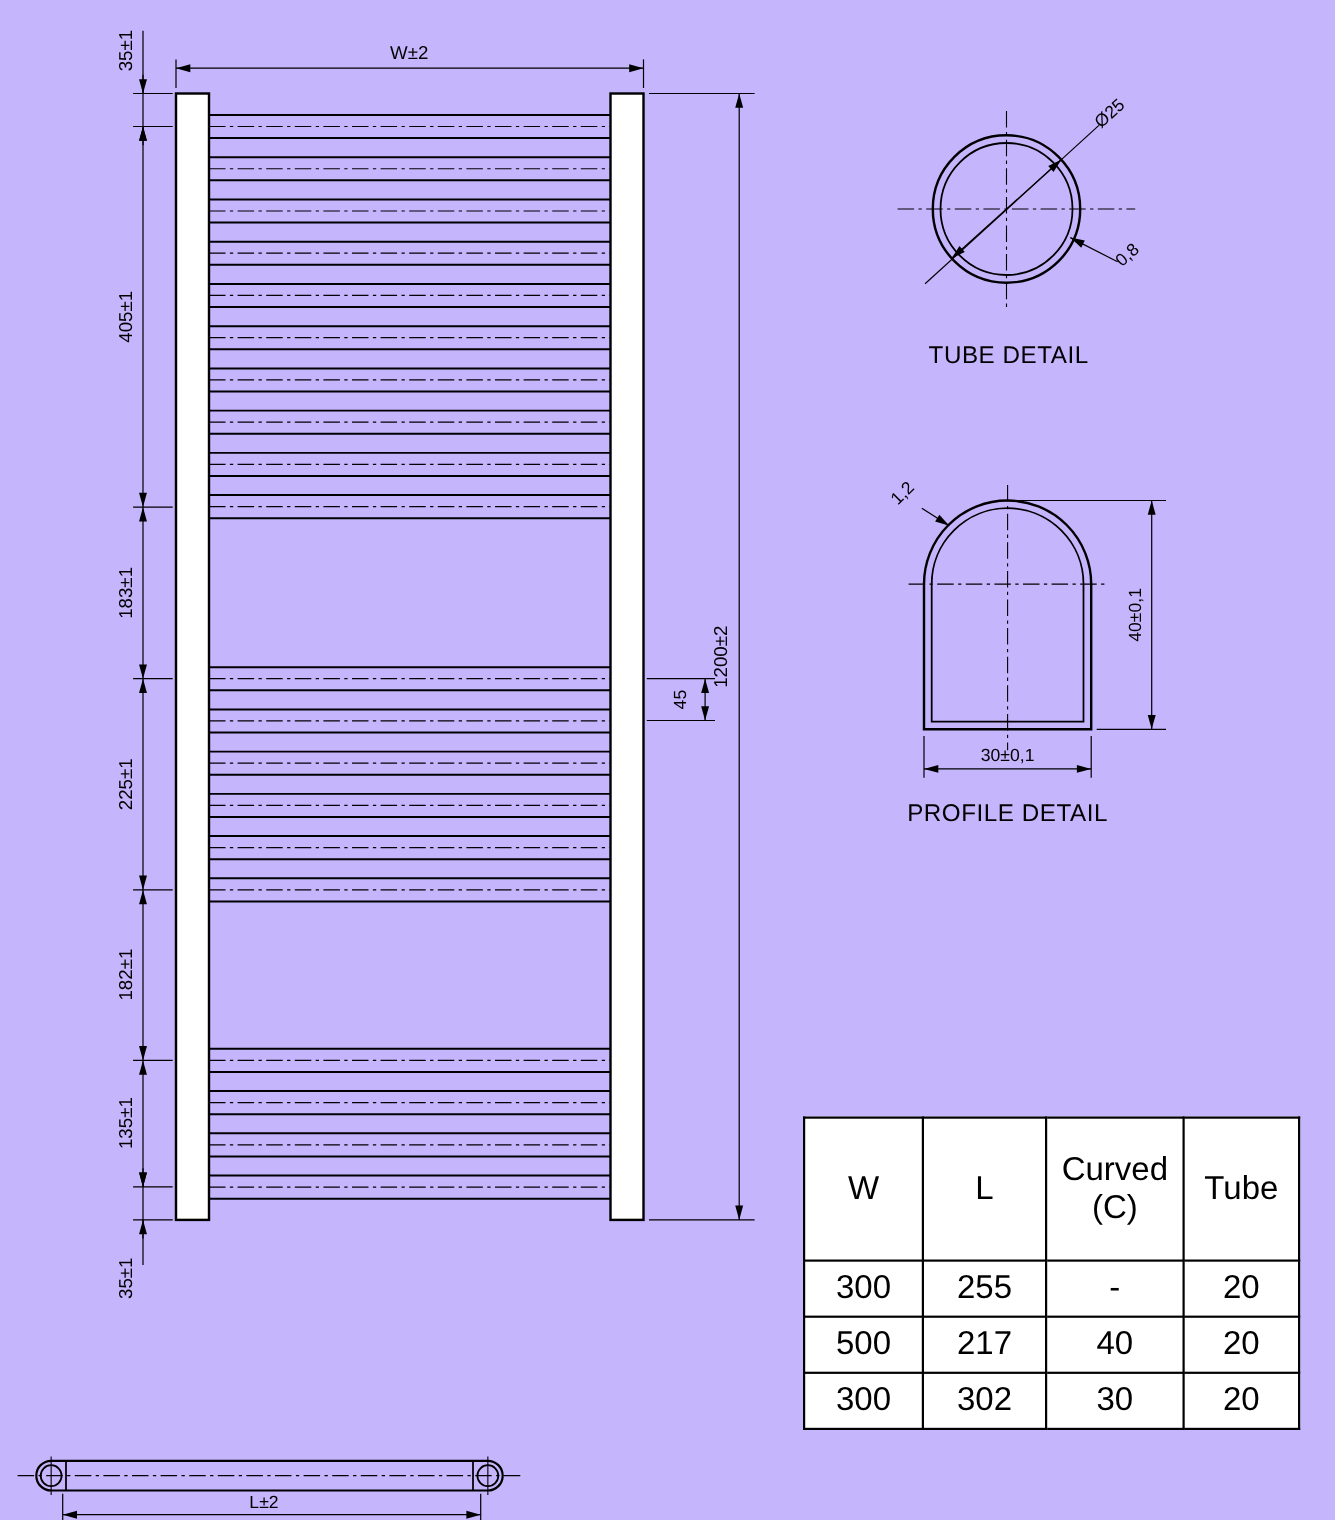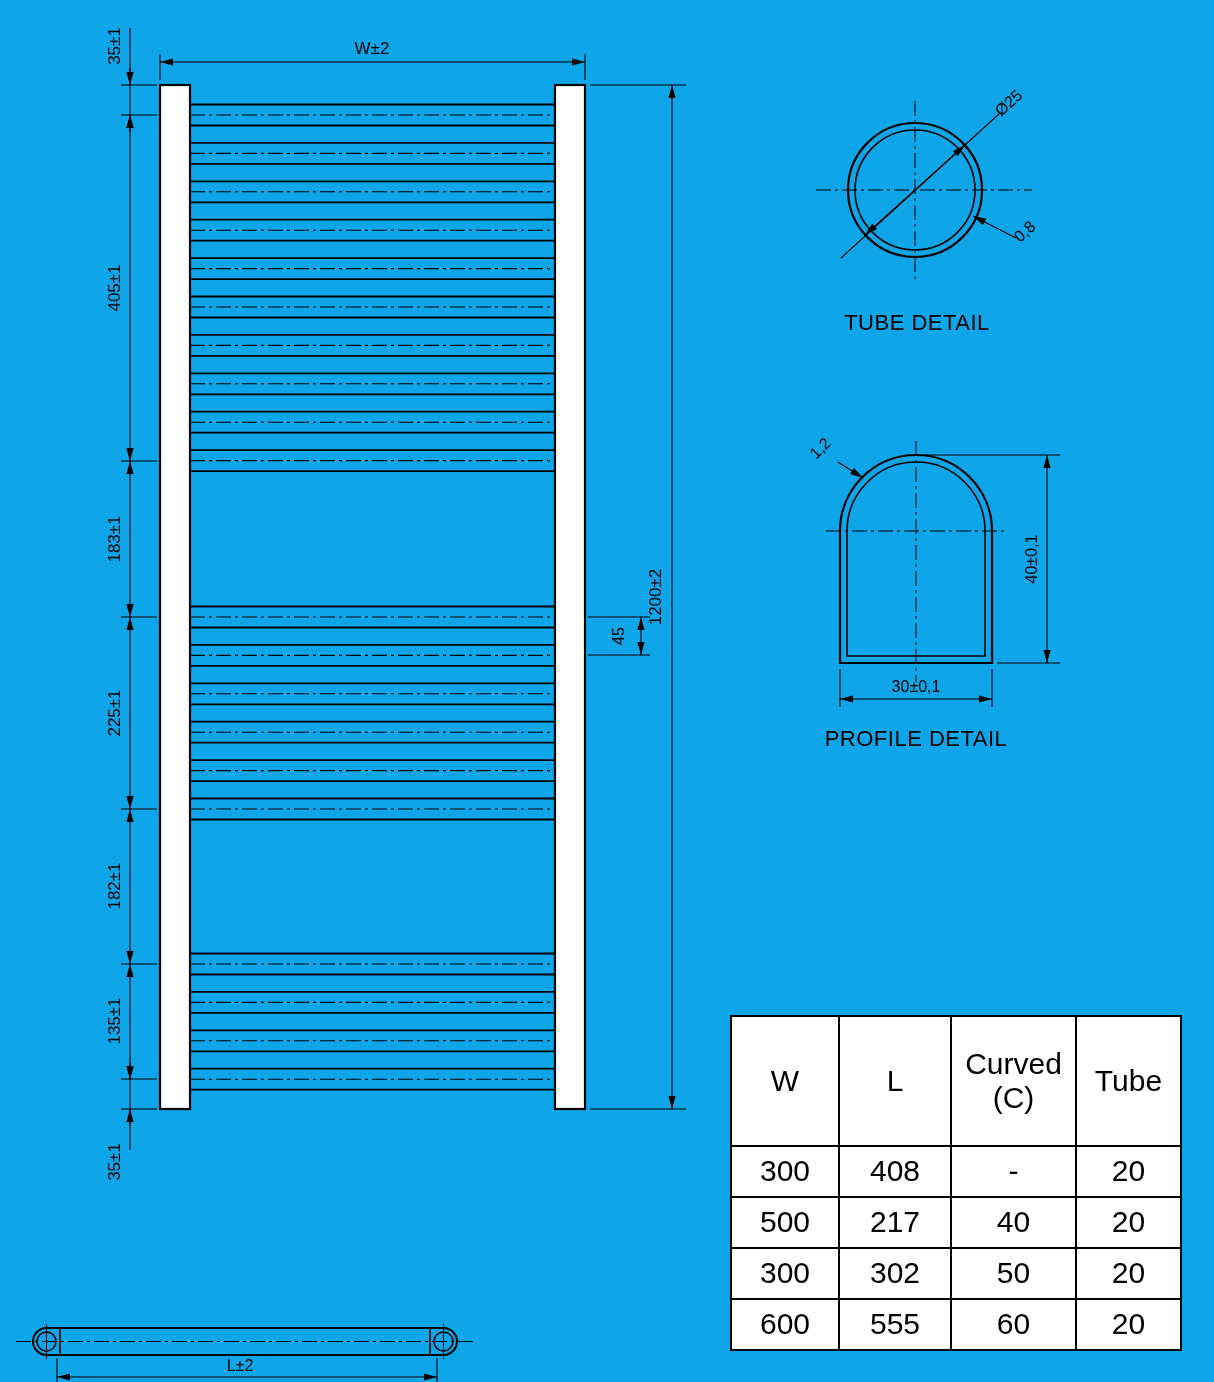--- a/index.html
+++ b/index.html
@@ -1,16 +1,16 @@
 <!DOCTYPE html>
 <html><head>
 <meta charset="utf-8">
 <style>
   html,body{margin:0;padding:0;background:#ffffff;}
-  #canvas{position:relative;width:1214px;height:1382px;background:#0ea5e9;overflow:hidden;
+  #canvas{position:relative;width:1214px;height:1382px;background:#c4b5fd;overflow:hidden;
           font-family:"Liberation Sans", sans-serif;}
   svg{position:absolute;left:0;top:0;}
   svg text{font-family:"Liberation Sans", sans-serif;fill:#000;stroke:none;}
   .dim{font-size:17px;}
   .dimsm{font-size:16px;}
   .dtitle{font-size:22px;letter-spacing:0.5px;}
   .spec{position:absolute;left:730px;top:1015px;width:450px;border-collapse:collapse;
         table-layout:fixed;font-size:30px;color:#000;text-align:center;background:#fff;}
   .spec th,.spec td{border:2px solid #000;font-weight:normal;padding:0 4px;line-height:1.15;
         vertical-align:middle;overflow:hidden;}
@@ -210,37 +210,31 @@
     <tr>
       <th>W</th>
       <th>L</th>
       <th>Curved (C)</th>
       <th>Tube</th>
     </tr>
   </thead>
   <tbody>
     <tr>
       <td>300</td>
-      <td>408</td>
+      <td>255</td>
       <td>-</td>
       <td>20</td>
     </tr>
     <tr>
       <td>500</td>
       <td>217</td>
       <td>40</td>
       <td>20</td>
     </tr>
     <tr>
       <td>300</td>
       <td>302</td>
-      <td>50</td>
-      <td>20</td>
-    </tr>
-    <tr>
-      <td>600</td>
-      <td>555</td>
-      <td>60</td>
+      <td>30</td>
       <td>20</td>
     </tr>
   </tbody>
 </table>
 </div>
 
 </body></html>

